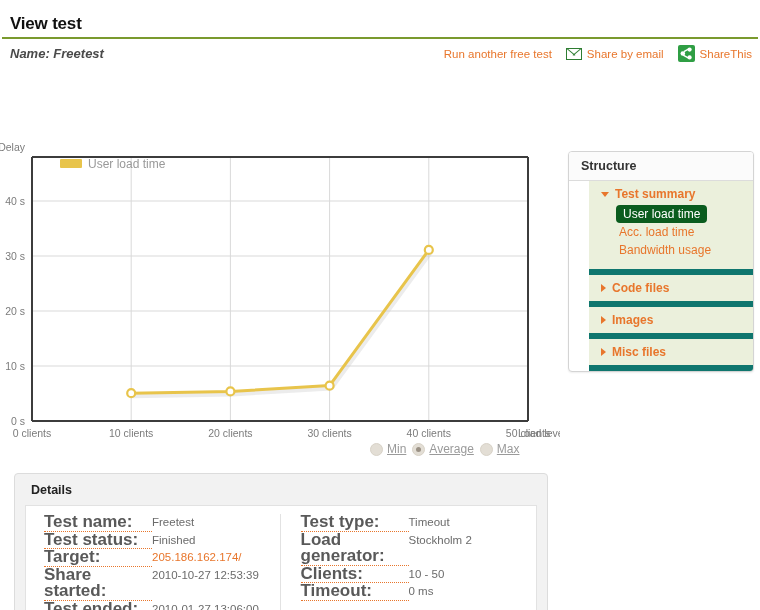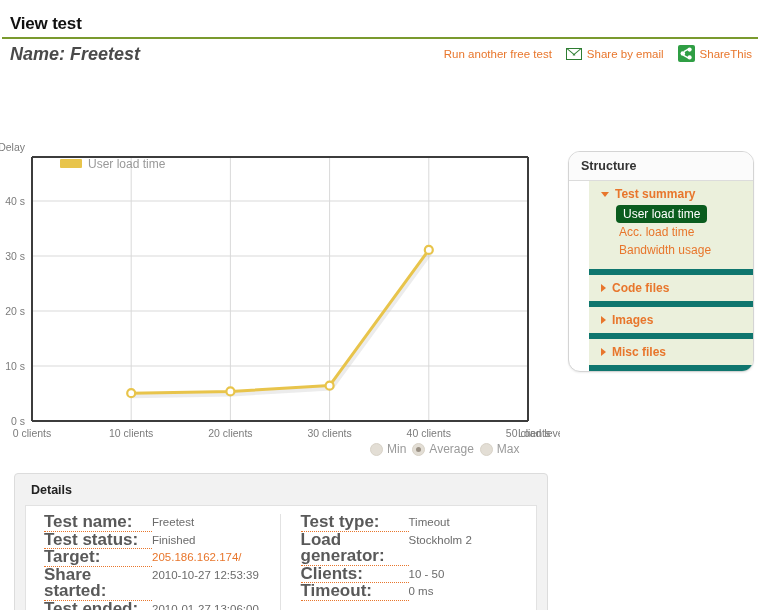--- a/index.html
+++ b/index.html
@@ -25,21 +25,21 @@
     height: 2px;
     background: #7a9a2e;
     margin: 0 2px 0 2px;
   }
   #subhead-row {
     position: relative;
     height: 30px;
     padding-left: 10px;
   }
   #test-name {
-    font-size: 18px;
+    font-size: 13px;
     font-style: italic;
     font-weight: bold;
     color: #4a4a4a;
     line-height: 30px;
   }
   #header-actions {
     position: absolute;
     right: 8px;
     top: 6px;
     display: flex;
@@ -89,42 +89,42 @@
     position: absolute;
     left: 0; top: 0;
     width: 560px; height: 330px;
   }
   #chart-svg { display: block; }
 
   .radio-row {
     position: absolute;
     left: 370px; top: 373px;
     display: flex; align-items: flex-end; gap: 6px;
-    font-size: 12px; color: #9a9a9a;
+    font-size: 12px; color: #9a9a9a; text-decoration: underline;
   }
   .radio-item { display: flex; align-items: center; gap: 4px; cursor: pointer; }
   .radio-dot {
     width: 13px; height: 13px; border-radius: 50%;
     background: #e3ded5; border: 1px solid #d8d2c7;
     display: inline-block; position: relative;
   }
   .radio-dot.on::after {
     content: ""; position: absolute; left: 3px; top: 3px;
     width: 5px; height: 5px; border-radius: 50%;
     background: #9a9185;
   }
 
   
   #structure-panel {
     position: absolute;
     left: 568px; top: 82px;
     width: 186px;
     background: #fff;
     border: 1px solid #d4d4d4;
-    border-radius: 12px;
+    border-radius: 4px;
     box-shadow: 0 1px 2px rgba(0,0,0,0.07);
     overflow: hidden;
   }
   #structure-header {
     font-weight: bold;
     font-size: 12.5px;
     color: #333;
     padding: 7px 0 7px 12px;
     background: #fbfbfb;
     border-bottom: 1px solid #dcdcdc;

